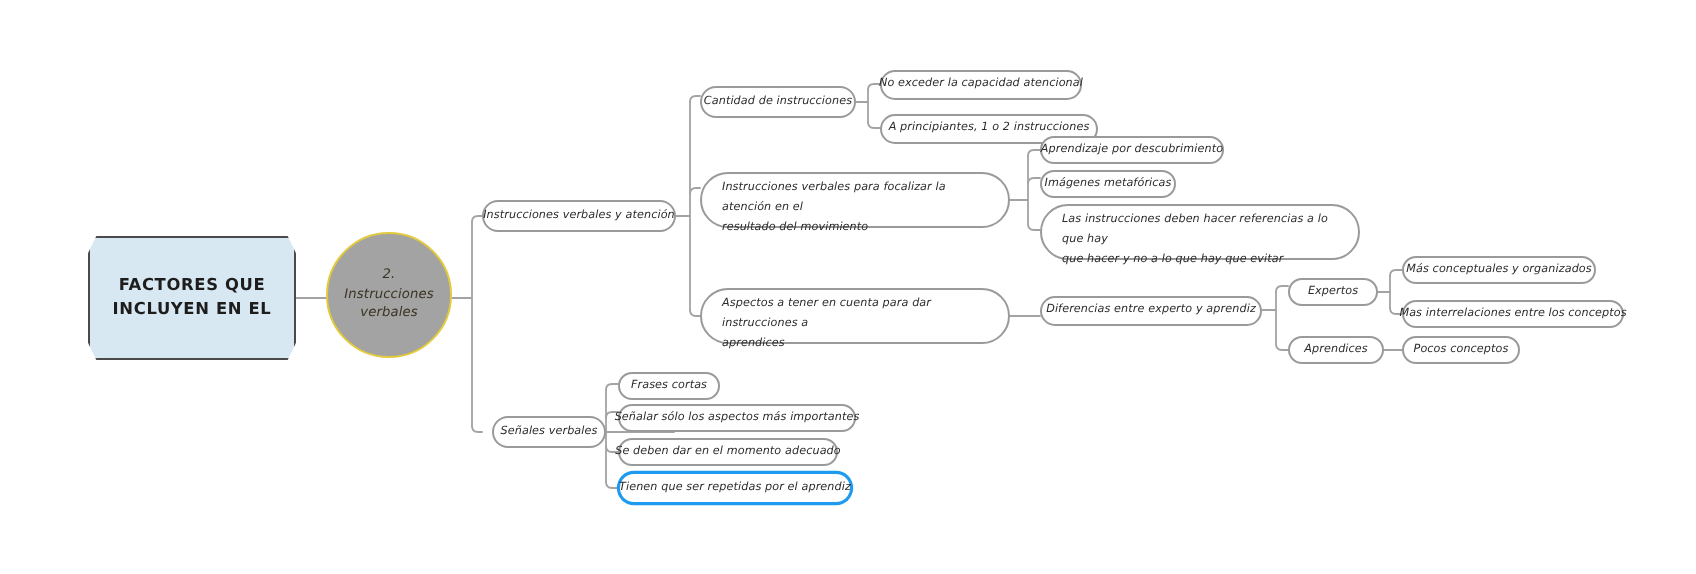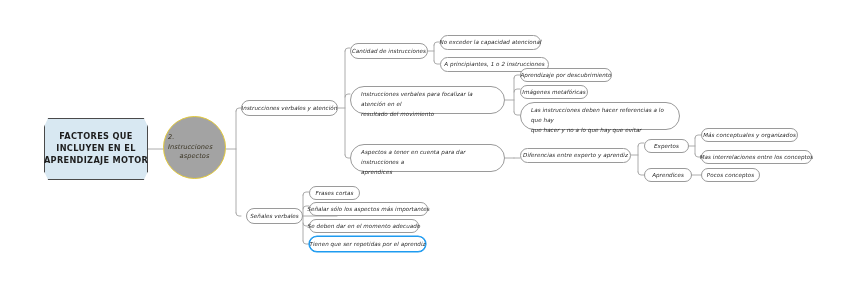--- a/index.html
+++ b/index.html
@@ -19,21 +19,21 @@
     position:absolute;left:0;top:0;
     width:848px;height:287px;
     pointer-events:none;
   }
   .node{
     position:absolute;
     box-sizing:border-box;
     display:flex;
     align-items:center;
     justify-content:center;
-    text-align:left;
+    text-align:center;
     color:#262626;
     line-height:1.45;
     letter-spacing:0.01em;
   }
 
   
   .root{
     background:#d8e8f2;
     border:1.4px solid #4a4a4a;
     border-radius:3px;
@@ -138,26 +138,25 @@
       <path d="M303 209 Q303 206 306 206 H309"></path>
       <path d="M303 223 Q303 226 306 226 H309"></path>
       <path d="M303 241 Q303 244 306 244 H309"></path>
       <path d="M303 195 V241"></path>
     </g>
   </svg>
 
   <div class="node root" style="left:44px;top:118px;width:104px;height:62px;">
     <span class="ln">Factores que</span>
     <span class="ln">incluyen  en el</span>
-    <span class="ln">aprendizaje motor</span>
   </div>
 
   <div class="node circle" style="left:163px;top:116px;width:63px;height:63px;">
     <span class="ln">2. Instrucciones</span>
-    <span class="ln">aspectos</span>
+    <span class="ln">verbales</span>
   </div>
 
   <div class="node pill" style="left:241px;top:100px;width:97px;height:16px;">
     <span class="ln">Instrucciones verbales y atención</span>
   </div>
 
   <div class="node pill" style="left:350px;top:43px;width:78px;height:16px;">
     <span class="ln">Cantidad de instrucciones</span>
   </div>
 

